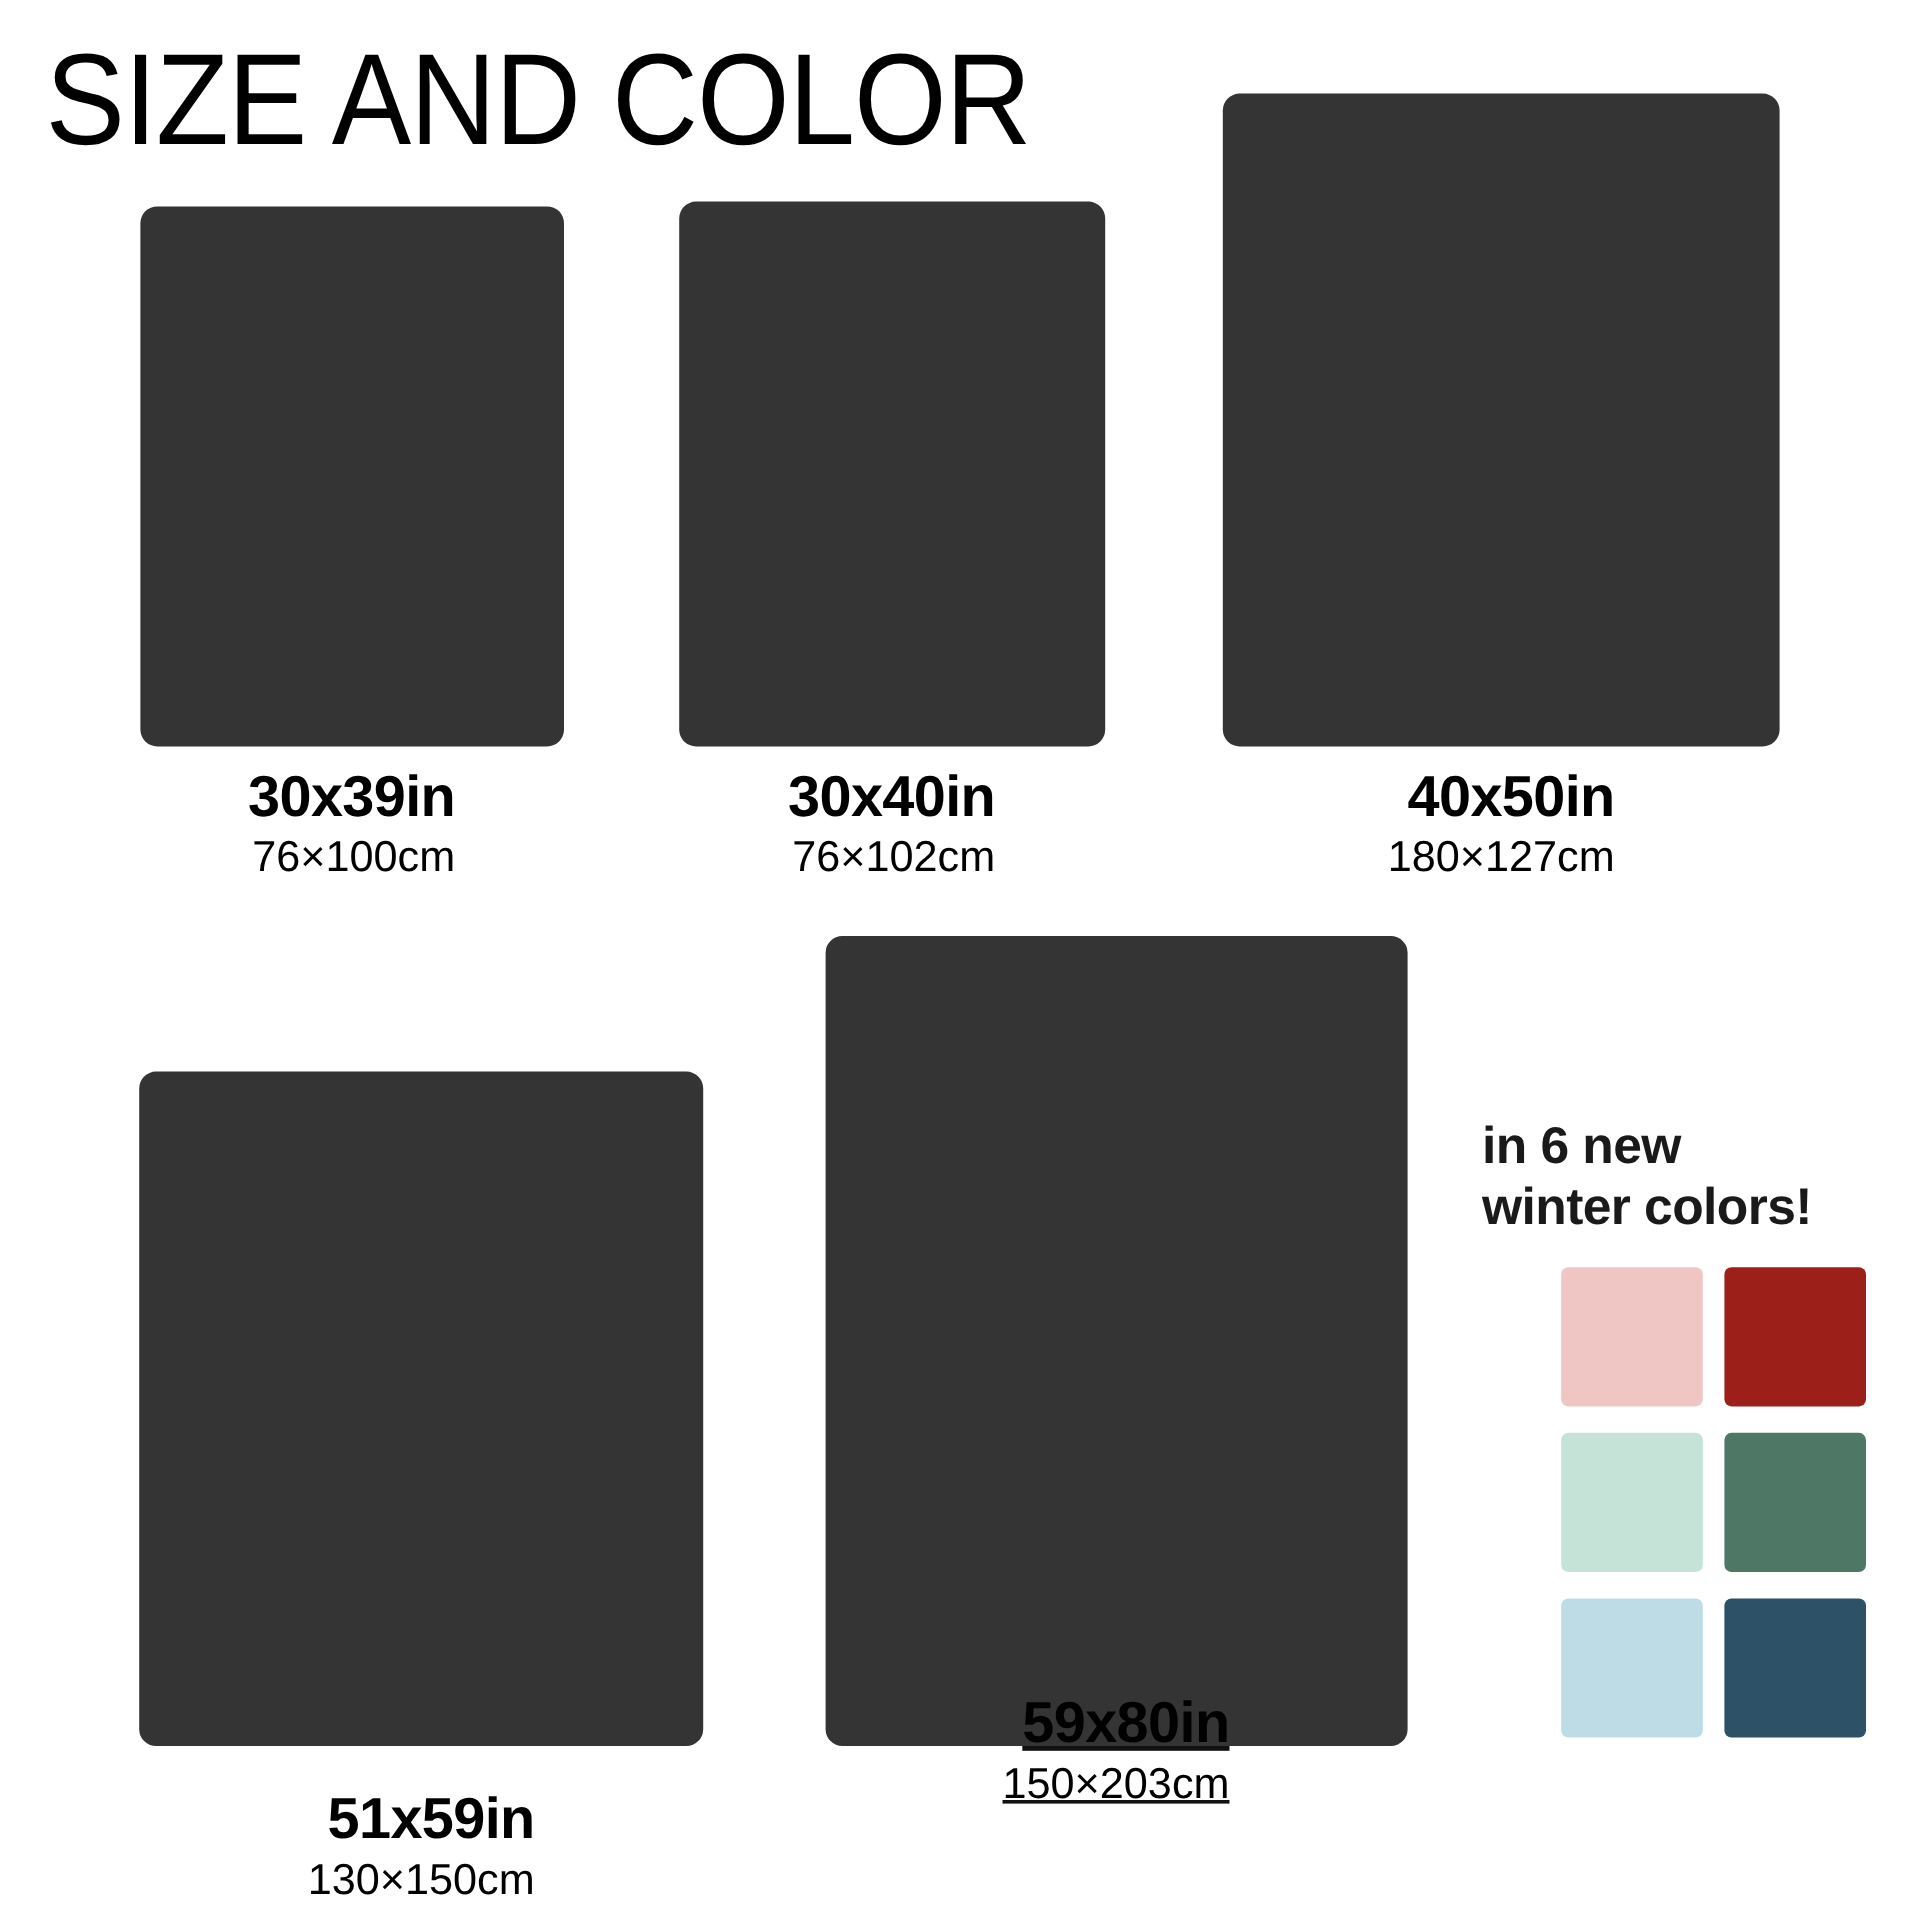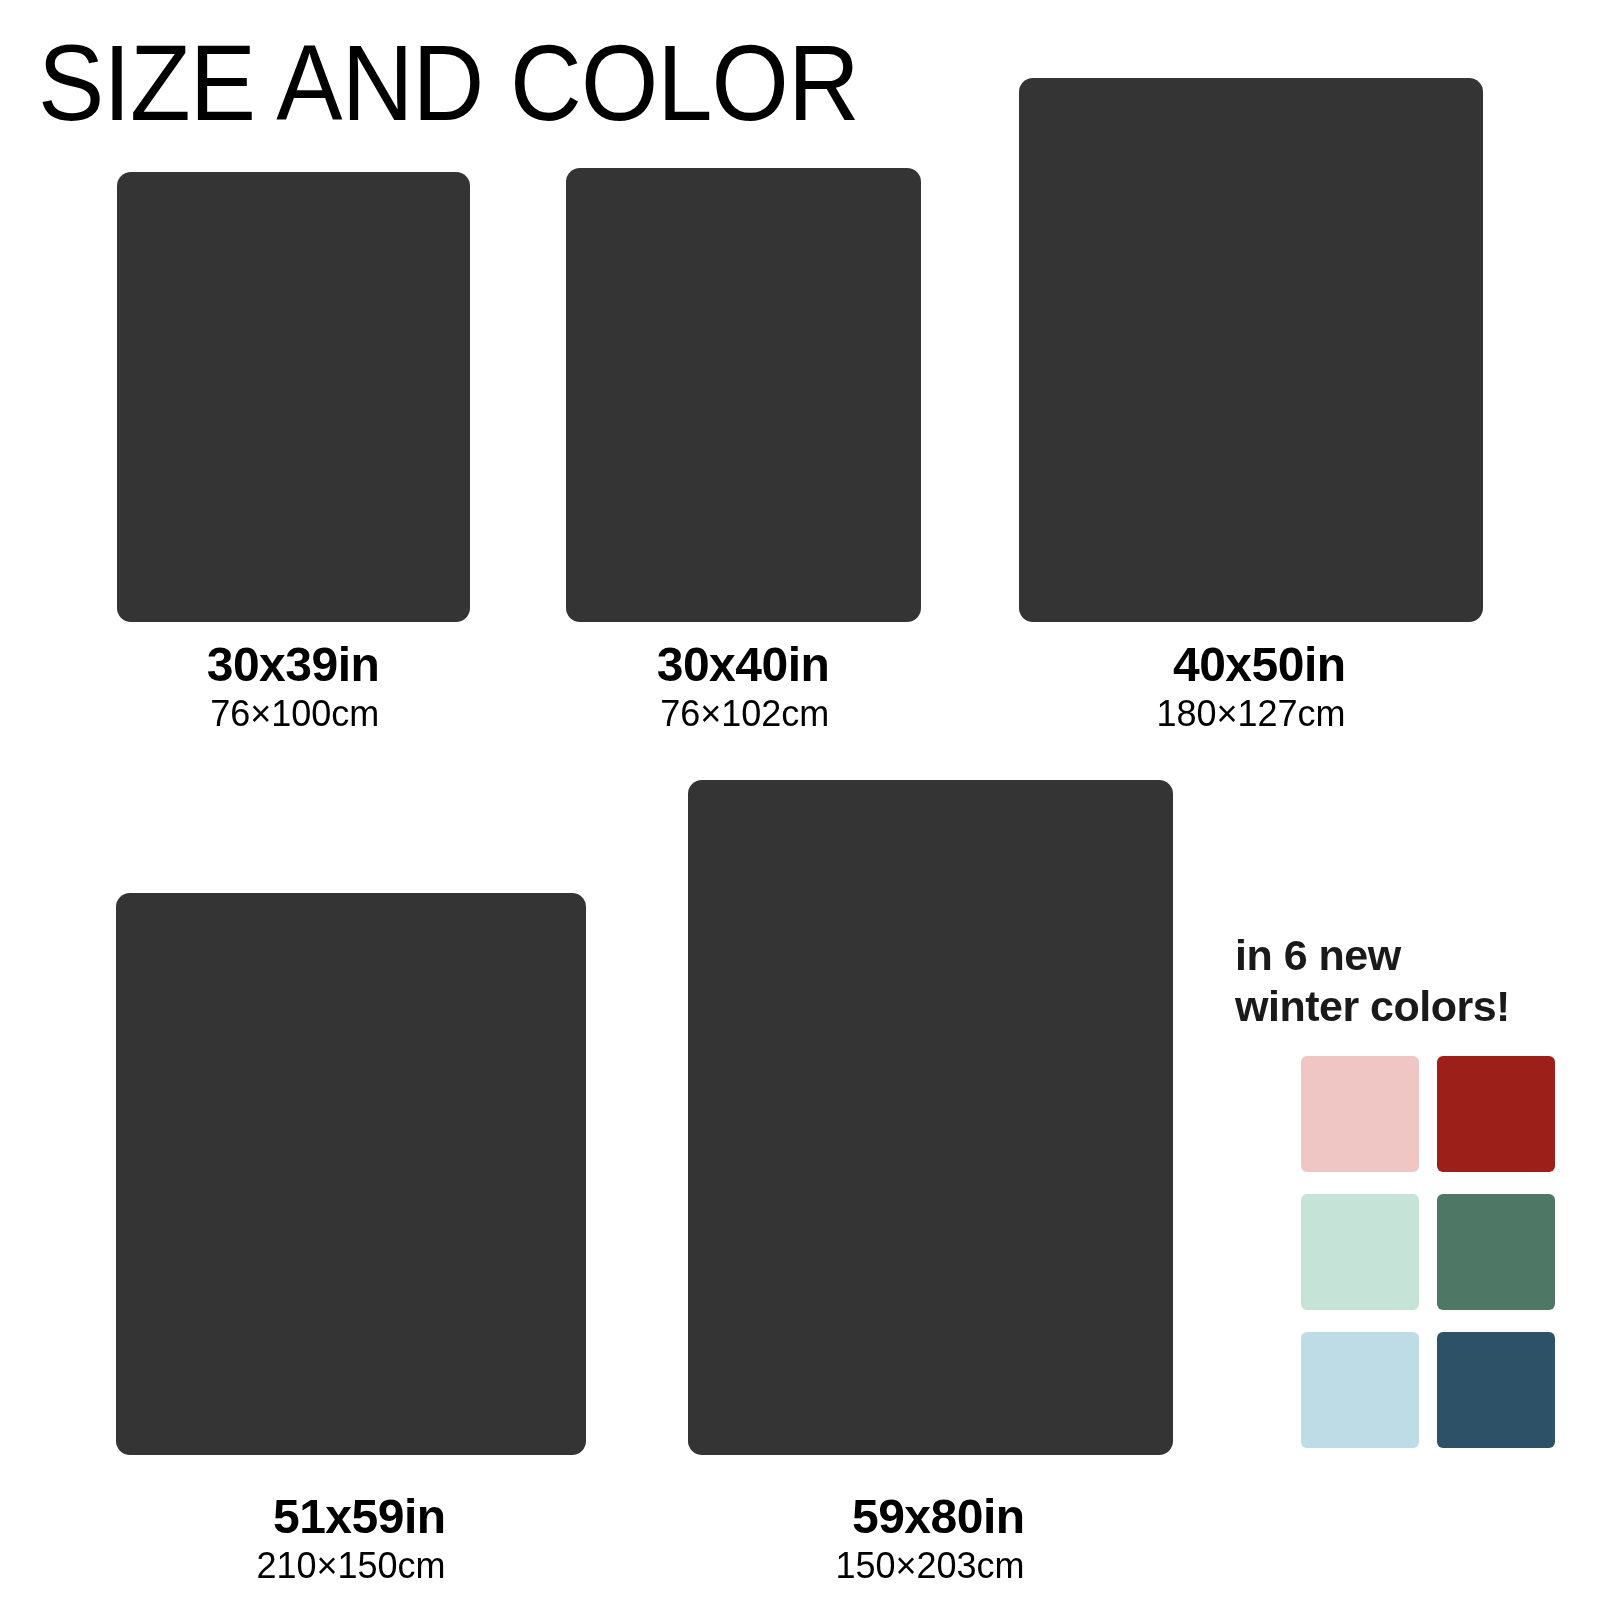--- a/index.html
+++ b/index.html
@@ -68,21 +68,21 @@
   #tile-0 { left: 117px; top: 172px;  width: 353px; height: 450px; }
   #tile-1 { left: 566px; top: 168px;  width: 355px; height: 454px; }
   #tile-2 { left: 1019px; top: 78px;  width: 464px; height: 544px; }
   #tile-3 { left: 116px; top: 893px;  width: 470px; height: 562px; }
   #tile-4 { left: 688px; top: 780px;  width: 485px; height: 675px; }
 
   #cap-0 { left: 293px; top: 638px; }
   #cap-1 { left: 743px; top: 638px; }
   #cap-2 { left: 1251px; top: 638px; }
   #cap-3 { left: 351px; top: 1490px; }
-  #cap-4 { left: 930px; top: 1490px; }
+  #cap-4 { left: 930px; top: 1410px; text-decoration: underline; }
 
   
   #colors-block {
     position: absolute;
     left: 1235px;
     top: 930px;
     width: 320px;
   }
   #colors-heading {
     text-align: left;
@@ -135,21 +135,21 @@
 <div class="tile-caption" id="cap-2">
   <div class="tile-inches">40x50in</div>
   <div class="tile-cm">180×127cm</div>
 </div>
 
 <div class="size-tile" id="tile-3">
   <div class="tile-box" style="background: rgb(52, 52, 52);"></div>
 </div>
 <div class="tile-caption" id="cap-3">
   <div class="tile-inches">51x59in</div>
-  <div class="tile-cm">210×150cm</div>
+  <div class="tile-cm">130×150cm</div>
 </div>
 
 <div class="size-tile" id="tile-4">
   <div class="tile-box" style="background: rgb(52, 52, 52);"></div>
 </div>
 <div class="tile-caption" id="cap-4">
   <div class="tile-inches">59x80in</div>
   <div class="tile-cm">150×203cm</div>
 </div>
 

